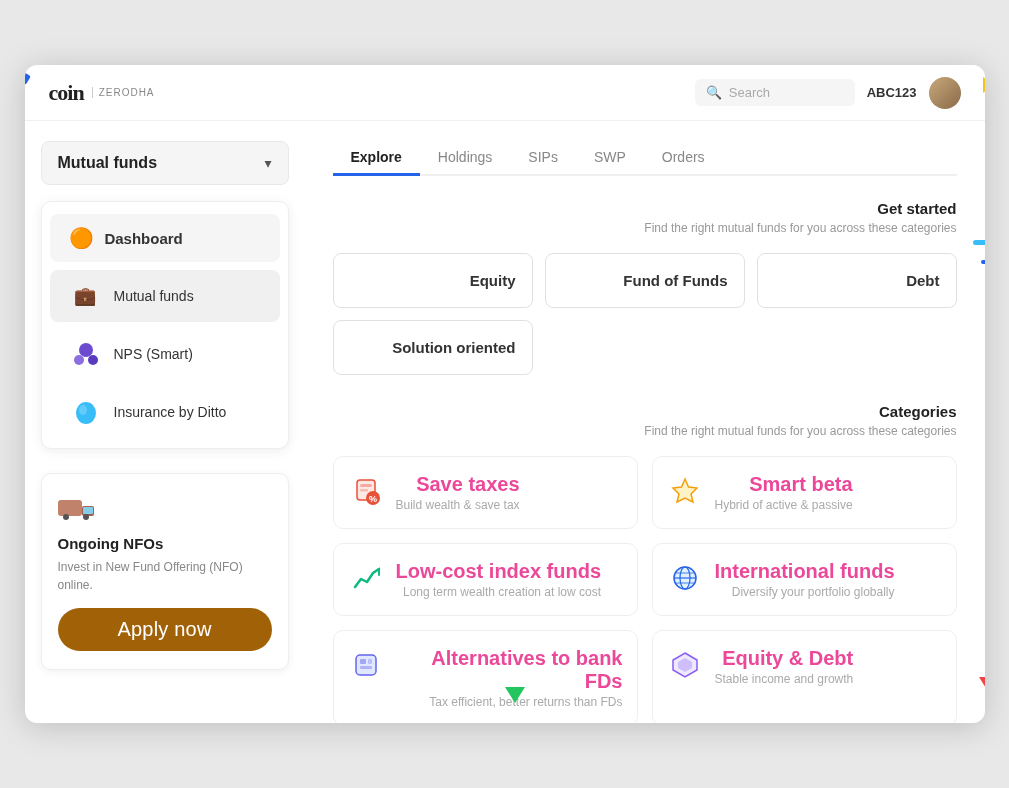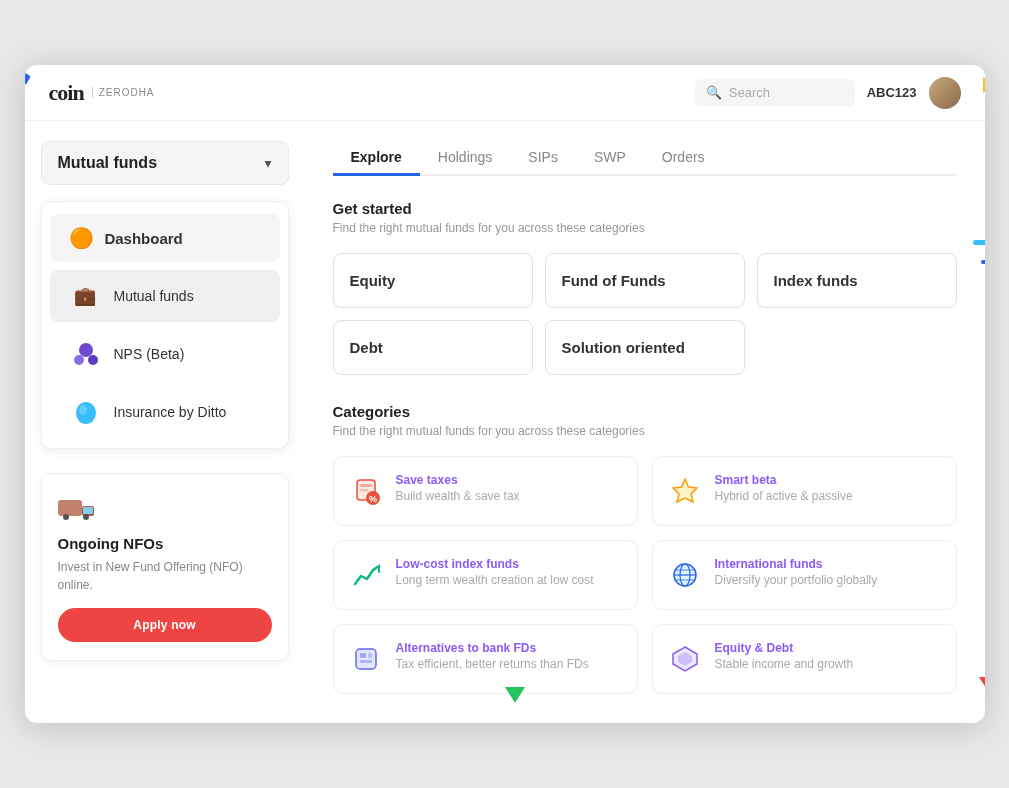--- a/index.html
+++ b/index.html
@@ -206,36 +206,37 @@
       margin-bottom: 14px;
     }
     .nfo-icon-area {
       margin-bottom: 8px;
     }
     .truck-icon {
       font-size: 28px;
       color: #c0826a;
     }
     .apply-btn {
-      background: #ef4444;
+      background: #a16207;
       color: #fff;
       border: none;
       border-radius: 24px;
       padding: 10px 0;
       width: 100%;
-      font-size: 12px;
-      font-weight: 700;
+      font-size: 20px;
+      font-weight: 400;
       cursor: pointer;
       letter-spacing: 0.2px;
     }
     
     .content-area {
       flex: 1;
       padding: 20px 28px;
       overflow-y: auto;
+      text-align: right;
     }
     
     .tabs {
       display: flex;
       gap: 0;
       border-bottom: 2px solid #f0f0f0;
       margin-bottom: 24px;
     }
     .tab {
       padding: 8px 18px;
@@ -301,23 +302,23 @@
       width: 36px;
       height: 36px;
       display: flex;
       align-items: center;
       justify-content: center;
       font-size: 22px;
       flex-shrink: 0;
     }
     .category-info {}
     .category-name {
-      font-size: 12px;
+      font-size: 20px;
       font-weight: 600;
-      color: #8b5cf6;
+      color: #ec4899;
       margin-bottom: 2px;
     }
     .category-subtext {
       font-size: 12px;
       color: #aaa;
     }
     
     .deco-tr {
       position: absolute;
       top: 12px;
@@ -424,21 +425,21 @@
         </div>
 
         <div class="sidebar-item">
           <span class="sidebar-item-icon">
             <svg width="28" height="28" viewBox="0 0 28 28">
                 <circle cx="14" cy="10" r="7" fill="#6c4bcf"></circle>
                 <circle cx="7" cy="20" r="5" fill="#8b6fe0"></circle>
                 <circle cx="21" cy="20" r="5" fill="#5a3bbf"></circle>
               </svg>
           </span>
-          <span class="sidebar-item-label">NPS (Beta)</span>
+          <span class="sidebar-item-label">NPS (Smart)</span>
         </div>
 
         <div class="sidebar-item">
           <span class="sidebar-item-icon">
             <svg width="26" height="26" viewBox="0 0 26 26">
                 <ellipse cx="13" cy="14" rx="10" ry="11" fill="#38bdf8"></ellipse>
                 <ellipse cx="10" cy="11" rx="4" ry="5" fill="#7dd3fc" opacity="0.6"></ellipse>
               </svg>
           </span>
           <span class="sidebar-item-label">Insurance by Ditto</span>
@@ -471,21 +472,20 @@
         <div class="tab">SIPs</div>
         <div class="tab">SWP</div>
         <div class="tab">Orders</div>
       </div>
 
       <div class="section-title">Get started</div>
       <div class="section-desc">Find the right mutual funds for you across these categories</div>
       <div class="fund-grid">
         <div class="fund-card">Equity</div>
         <div class="fund-card">Fund of Funds</div>
-        <div class="fund-card">Index funds</div>
         <div class="fund-card">Debt</div>
         <div class="fund-card">Solution oriented</div>
       </div>
 
       <div class="section-title">Categories</div>
       <div class="section-desc">Find the right mutual funds for you across these categories</div>
       <div class="categories-grid">
 
         <div class="category-card">
           <div class="category-icon">

